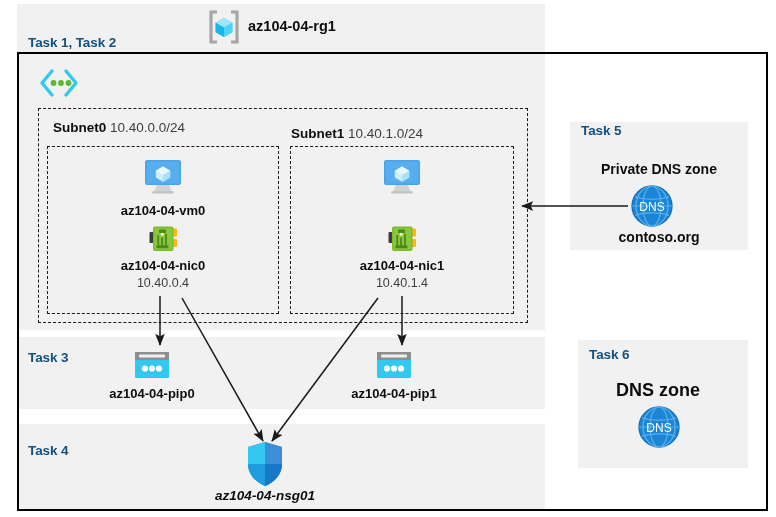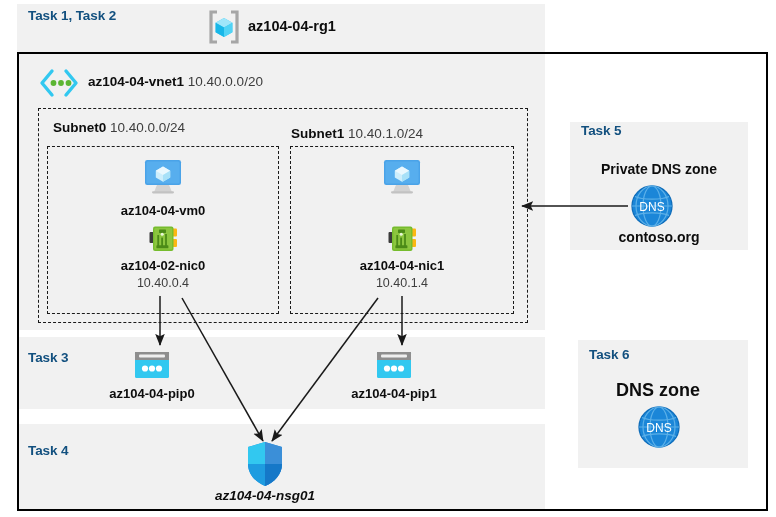--- a/index.html
+++ b/index.html
@@ -48,21 +48,21 @@
   #arrows{position:absolute;left:0;top:0;width:776px;height:517px;
           pointer-events:none;}
 </style>
 </head>
 <body>
 
 <div id="canvas">
 
   <div class="panel" id="panel-rg"></div>
 
-  <div class="task-label" style="left:28px;top:8px;">Task 1, Task 2</div>
+  <div class="task-label" style="left:28px;top:35px;">Task 1, Task 2</div>
 
   <div class="ico" style="left:204px;top:7px;width:40px;height:40px;">
     <svg width="40" height="40" viewBox="0 0 40 40">
       <path d="M13 5 L7 5 L7 35 L13 35" fill="none" stroke="#a6a6a6" stroke-width="3.2"></path>
       <path d="M27 5 L33 5 L33 35 L27 35" fill="none" stroke="#a6a6a6" stroke-width="3.2"></path>
       <polygon points="20,11 28.4,15.8 28.4,25.2 20,30 11.6,25.2 11.6,15.8" fill="#32c8f0"></polygon>
       <polygon points="20,11 28.4,15.8 20,20.5 11.6,15.8" fill="#9fe6fa"></polygon>
       <polygon points="20,20.5 28.4,15.8 28.4,25.2 20,30" fill="#50d3f5"></polygon>
       <polygon points="20,20.5 11.6,15.8 11.6,25.2 20,30" fill="#18b7e8"></polygon>
     </svg>
@@ -77,24 +77,20 @@
   <div class="ico" style="left:38px;top:68px;width:42px;height:30px;">
     <svg width="42" height="30" viewBox="0 0 42 30">
       <path d="M14 3 L4 15 L14 27" fill="none" stroke="#32c8f0" stroke-width="3.4" stroke-linecap="round" stroke-linejoin="round"></path>
       <path d="M28 3 L38 15 L28 27" fill="none" stroke="#32c8f0" stroke-width="3.4" stroke-linecap="round" stroke-linejoin="round"></path>
       <circle cx="15.5" cy="15" r="2.9" fill="#5cb633"></circle>
       <circle cx="23" cy="15" r="2.9" fill="#5cb633"></circle>
       <circle cx="30.5" cy="15" r="2.9" fill="#5cb633"></circle>
     </svg>
   </div>
 
-  <div class="hdr" style="left:88px;top:74px;">
-    <b>az104-04-vnet1</b>
-    <span>10.40.0.0/20</span>
-  </div>
 
   <div class="dashed" id="subnets-outer"></div>
 
   <div class="hdr" style="left:53px;top:120px;">
     <b>Subnet0</b>
     <span>10.40.0.0/24</span>
   </div>
   <div class="dashed" id="subnet0-box"></div>
 
   <div class="ico" style="left:143px;top:158px;width:40px;height:36px;">
@@ -118,21 +114,21 @@
       <rect x="6" y="2.5" width="20.5" height="24.5" rx="2" fill="#76bc2d"></rect>
       <rect x="7.4" y="3.9" width="17.7" height="21.7" rx="1.4" fill="#8cc63f"></rect>
       <rect x="12" y="5.6" width="7" height="3.3" rx="0.6" fill="#4b8a17"></rect>
       <rect x="10.3" y="11" width="1.8" height="11" fill="#4b8a17"></rect>
       <rect x="14.2" y="13.6" width="1.8" height="8.4" fill="#4b8a17"></rect>
       <rect x="18.1" y="10" width="1.8" height="12" fill="#4b8a17"></rect>
       <circle cx="15.2" cy="10.3" r="1.5" fill="#eaf7da"></circle>
       <rect x="9.4" y="21.3" width="12" height="3" rx="0.6" fill="#4b8a17"></rect>
     </svg>
   </div>
-  <div class="name" style="left:47px;top:258px;width:232px;">az104-02-nic0</div>
+  <div class="name" style="left:47px;top:258px;width:232px;">az104-04-nic0</div>
   <div class="subname" style="left:47px;top:276px;width:232px;">10.40.0.4</div>
 
   <div class="hdr" style="left:291px;top:126px;">
     <b>Subnet1</b>
     <span>10.40.1.0/24</span>
   </div>
   <div class="dashed" id="subnet1-box"></div>
 
   <div class="ico" style="left:382px;top:158px;width:40px;height:36px;">
     <svg width="40" height="36" viewBox="0 0 40 36">

